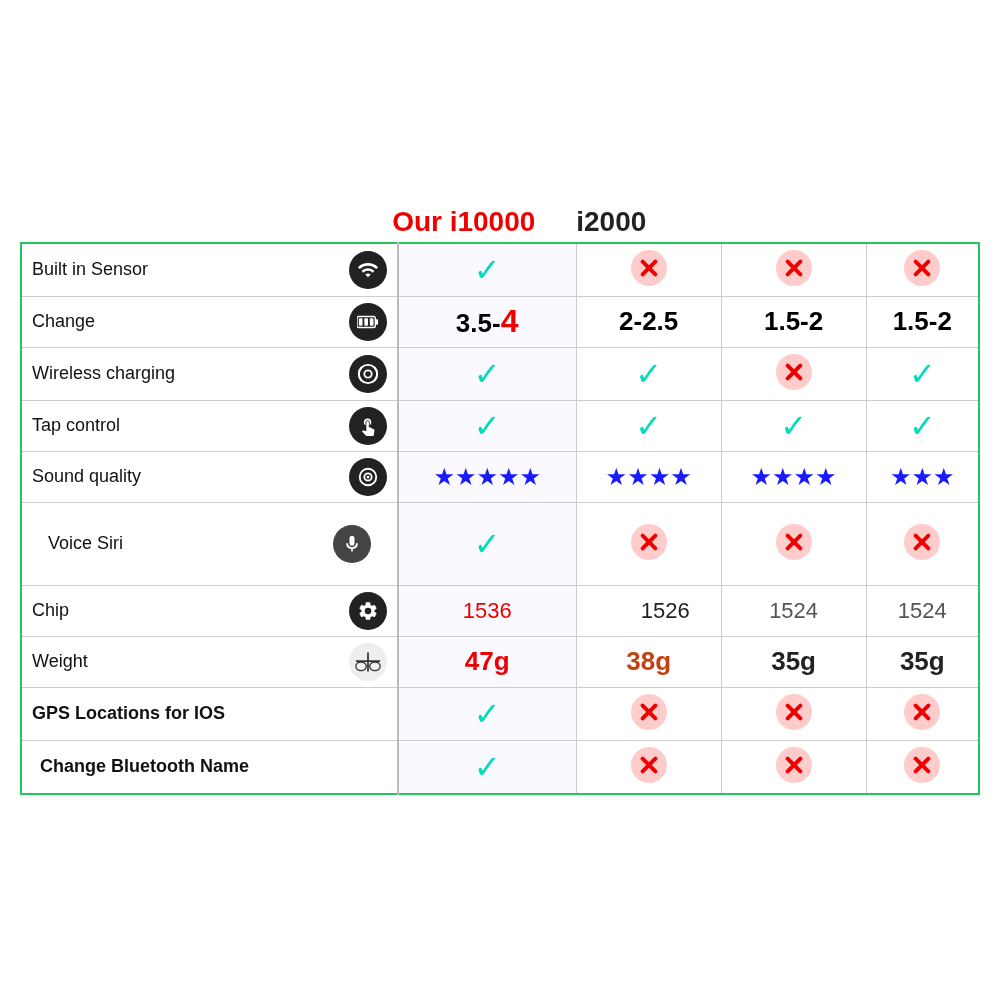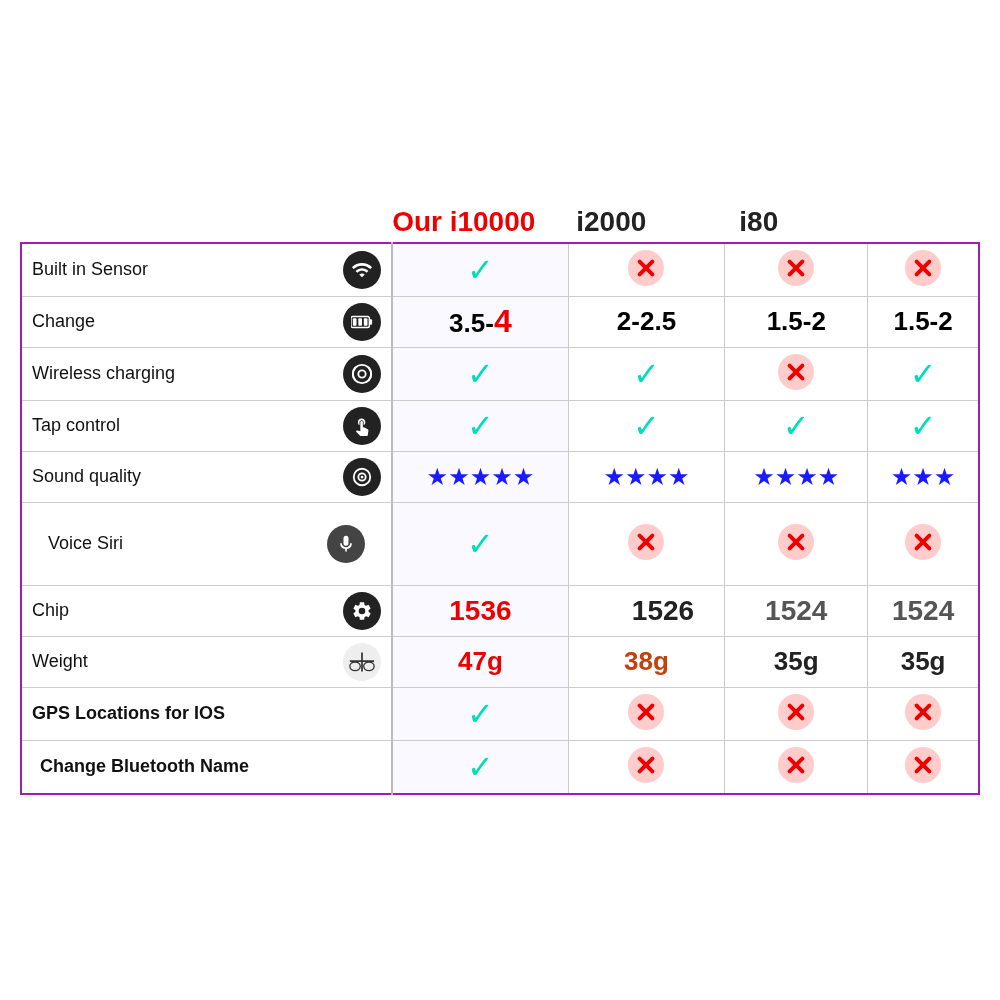--- a/index.html
+++ b/index.html
@@ -26,21 +26,21 @@
       font-size: 28px;
       font-weight: bold;
       color: #222;
     }
     .header-row .col-val.highlight {
       color: #e00;
     }
     table {
       width: 100%;
       border-collapse: collapse;
-      border: 2px solid #a21caf;
+      border: 2px solid #22c55e;
     }
     tr {
       border-bottom: 1px solid #bbb;
     }
     td {
       border: 1px solid #ccc;
       text-align: center;
       vertical-align: middle;
       padding: 6px 4px;
     }
@@ -75,22 +75,22 @@
     .battery-val {
       font-size: 26px;
       font-weight: bold;
     }
     .battery-val .red { color: #000000; }
     .stars {
       font-size: 24px;
       color: #1a1aff;
     }
     .chip-val {
-      font-size: 28px;
-      font-weight: bold;
+      font-size: 22px;
+      font-weight: normal;
     }
     .weight-val {
       font-size: 26px;
       font-weight: bold;
     }
     .col-our { background: #f9f9ff; }
 
     
     .xmark {
       display: inline-block;
@@ -120,21 +120,20 @@
   </style>
 </head>
 <body>
 
 <div class="container">
 
   <div class="header-row">
     <div></div>
     <div class="col-val highlight">Our i10000</div>
     <div class="col-val">i2000</div>
-    <div class="col-val">i80</div>
   </div>
 
   <table>
 
     <tbody>
         <tr>
       <td style="padding:0; border-right:2px solid #bbb;">
         <div class="feature-cell">
           <span class="feature-name">Built in Sensor</span>
           <div class="icon-circle" style="background:#222; font-size:16px;">

